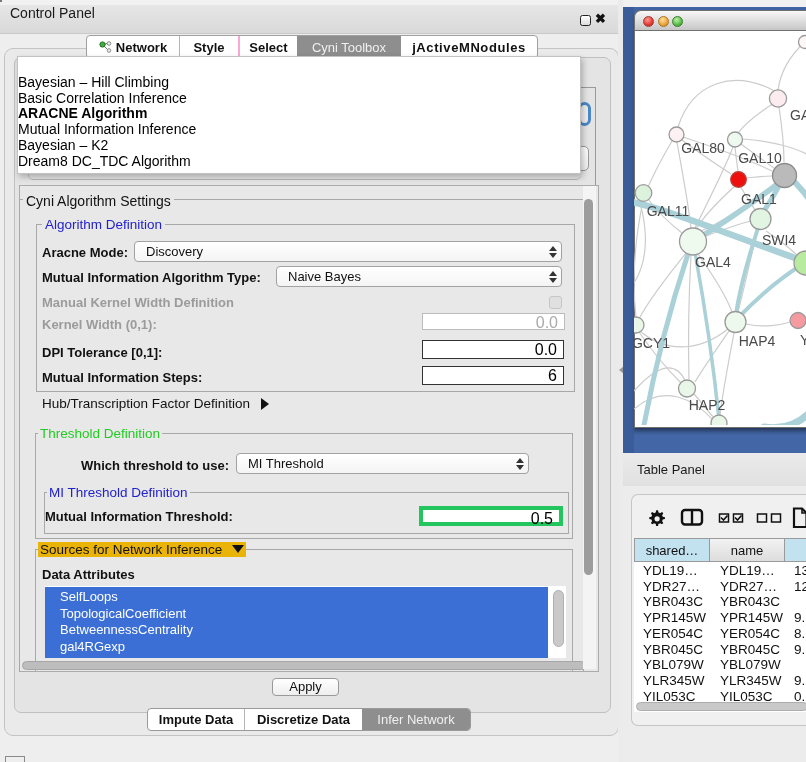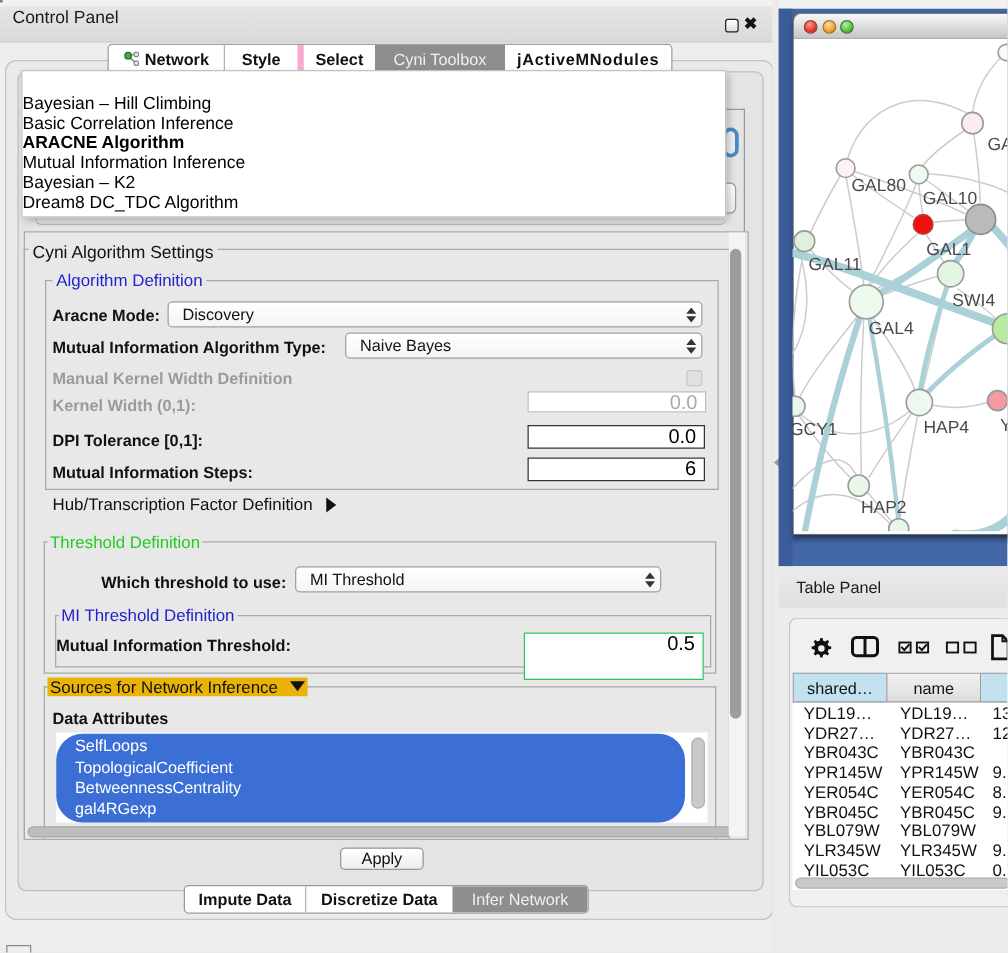--- a/index.html
+++ b/index.html
@@ -32,21 +32,21 @@
 
   <div class="abs" style="left:86px;top:35px;width:450px;height:22px;background:#fff;border:1px solid #9f9f9f;border-radius:4px;overflow:hidden;display:flex;font-size:13px;font-weight:bold;color:#111;">
     <div style="flex:0 0 92px;display:flex;align-items:center;justify-content:center;border-right:1px solid #b5b5b5;">
       <svg width="13" height="13" viewBox="0 0 13 13" style="margin-right:4px;">
         <line x1="4" y1="4" x2="9" y2="2" stroke="#777" stroke-width="1"></line>
         <line x1="4" y1="4" x2="9" y2="9" stroke="#777" stroke-width="1"></line>
         <circle cx="3.5" cy="3.5" r="2.6" fill="#44aa44" stroke="#1c6e1c"></circle>
         <circle cx="10" cy="2.5" r="1.8" fill="#e8f6e8" stroke="#888"></circle>
         <circle cx="10" cy="9.5" r="1.8" fill="#e8f6e8" stroke="#888"></circle>
       </svg>Network</div>
-    <div style="flex:0 0 58px;display:flex;align-items:center;justify-content:center;border-right:5px solid #f9a8d4;">Style</div>
+    <div style="flex:0 0 58px;display:flex;align-items:center;justify-content:center;border-right:2px solid #f9a8d4;">Style</div>
     <div style="flex:0 0 57px;display:flex;align-items:center;justify-content:center;">Select</div>
     <div style="flex:0 0 104px;display:flex;align-items:center;justify-content:center;background:#8e8e8e;color:#efefef;font-weight:normal;">Cyni Toolbox</div>
     <div style="flex:1;display:flex;align-items:center;justify-content:center;letter-spacing:.6px;">jActiveMNodules</div>
   </div>
 
   <div class="abs" style="left:19px;top:185px;width:578px;height:485px;background:#e8e8e8;border:1px solid #ababab;"></div>
 
   <div class="abs" style="left:19px;top:199px;width:563px;height:471px;border:1px solid #a8a8a8;border-bottom:none;"></div>
   <div class="abs" style="left:23px;top:193px;background:#e8e8e8;padding:0 3px;font-size:14px;color:#111;">Cyni Algorithm Settings</div>
 
@@ -85,29 +85,29 @@
   <div class="abs b" style="left:81px;top:458px;font-size:13px;color:#111;">Which threshold to use:</div>
   <div class="abs combo" style="left:236px;top:453px;width:293px;height:21px;">
     <span class="ctext">MI Threshold</span>
       <span class="carr"></span>
   </div>
 
   <div class="abs" style="left:44px;top:492px;width:523px;height:40px;border:1px solid #a8a8a8;"></div>
   <div class="abs" style="left:47px;top:485px;background:#e8e8e8;padding:0 2px;font-size:13.5px;color:#2222cc;">MI Threshold Definition</div>
 
   <div class="abs b" style="left:45px;top:509px;font-size:13px;color:#111;">Mutual Information Threshold:</div>
-  <div class="abs field" style="left:419px;top:506px;width:144px;height:38px;border:1px solid #22c55e;box-shadow:inset 0 0 0 1px #fff;color:#000;">0.5</div>
+  <div class="abs field" style="left:419px;top:506px;width:144px;height:20px;border:4px solid #22c55e;box-shadow:inset 0 0 0 1px #fff;color:#000;">0.5</div>
 
   <div class="abs" style="left:35px;top:549px;width:536px;height:121px;border:1px solid #a8a8a8;border-bottom:none;"></div>
   <div class="abs" style="left:38px;top:542px;background:#eab308;padding:0 2px;font-size:13.5px;color:#111;">Sources for Network Inference
     <span style="display:inline-block;margin-left:6px;width:0;height:0;border-top:8px solid #111;border-left:6px solid transparent;border-right:6px solid transparent;vertical-align:1px;"></span></div>
   <div class="abs b" style="left:42px;top:567px;font-size:13px;color:#111;">Data Attributes</div>
 
   <div class="abs" style="left:45px;top:586px;width:521px;height:72px;background:#fff;"></div>
-  <div class="abs" style="left:45px;top:587px;width:503px;height:71px;background:#3b6fd6;color:#fff;font-size:13px;line-height:16.5px;padding:2px 0 0 15px;box-sizing:border-box;border-radius:21px;">SelfLoops<br>TopologicalCoefficient<br>BetweennessCentrality<br>gal4RGexp</div>
+  <div class="abs" style="left:45px;top:587px;width:503px;height:71px;background:#3b6fd6;color:#fff;font-size:13px;line-height:16.5px;padding:2px 0 0 15px;box-sizing:border-box;">SelfLoops<br>TopologicalCoefficient<br>BetweennessCentrality<br>gal4RGexp</div>
   <div class="abs" style="left:553px;top:590px;width:9px;height:55px;background:#c9c9c9;border:1px solid #b0b0b0;border-radius:6px;"></div>
 
   <div class="abs" style="left:22px;top:661px;width:562px;height:7px;background:#bdbdbd;border:1px solid #a6a6a6;border-radius:5px;"></div>
 
   <div class="abs" style="left:583px;top:186px;width:13px;height:483px;background:#f4f4f4;"></div>
   <div class="abs" style="left:584px;top:199px;width:9px;height:376px;background:#9d9d9d;border-radius:6px;"></div>
 
   <div class="abs" style="left:272px;top:678px;width:65px;height:16px;background:linear-gradient(#ffffff,#eeeeee);border:1px solid #999;border-radius:4px;text-align:center;font-size:13px;color:#111;line-height:16px;">Apply</div>
 
   <div class="abs" style="left:147px;top:708px;width:322px;height:21px;background:#fff;border:1px solid #9a9a9a;border-radius:4px;overflow:hidden;display:flex;font-size:13px;font-weight:bold;color:#111;">

